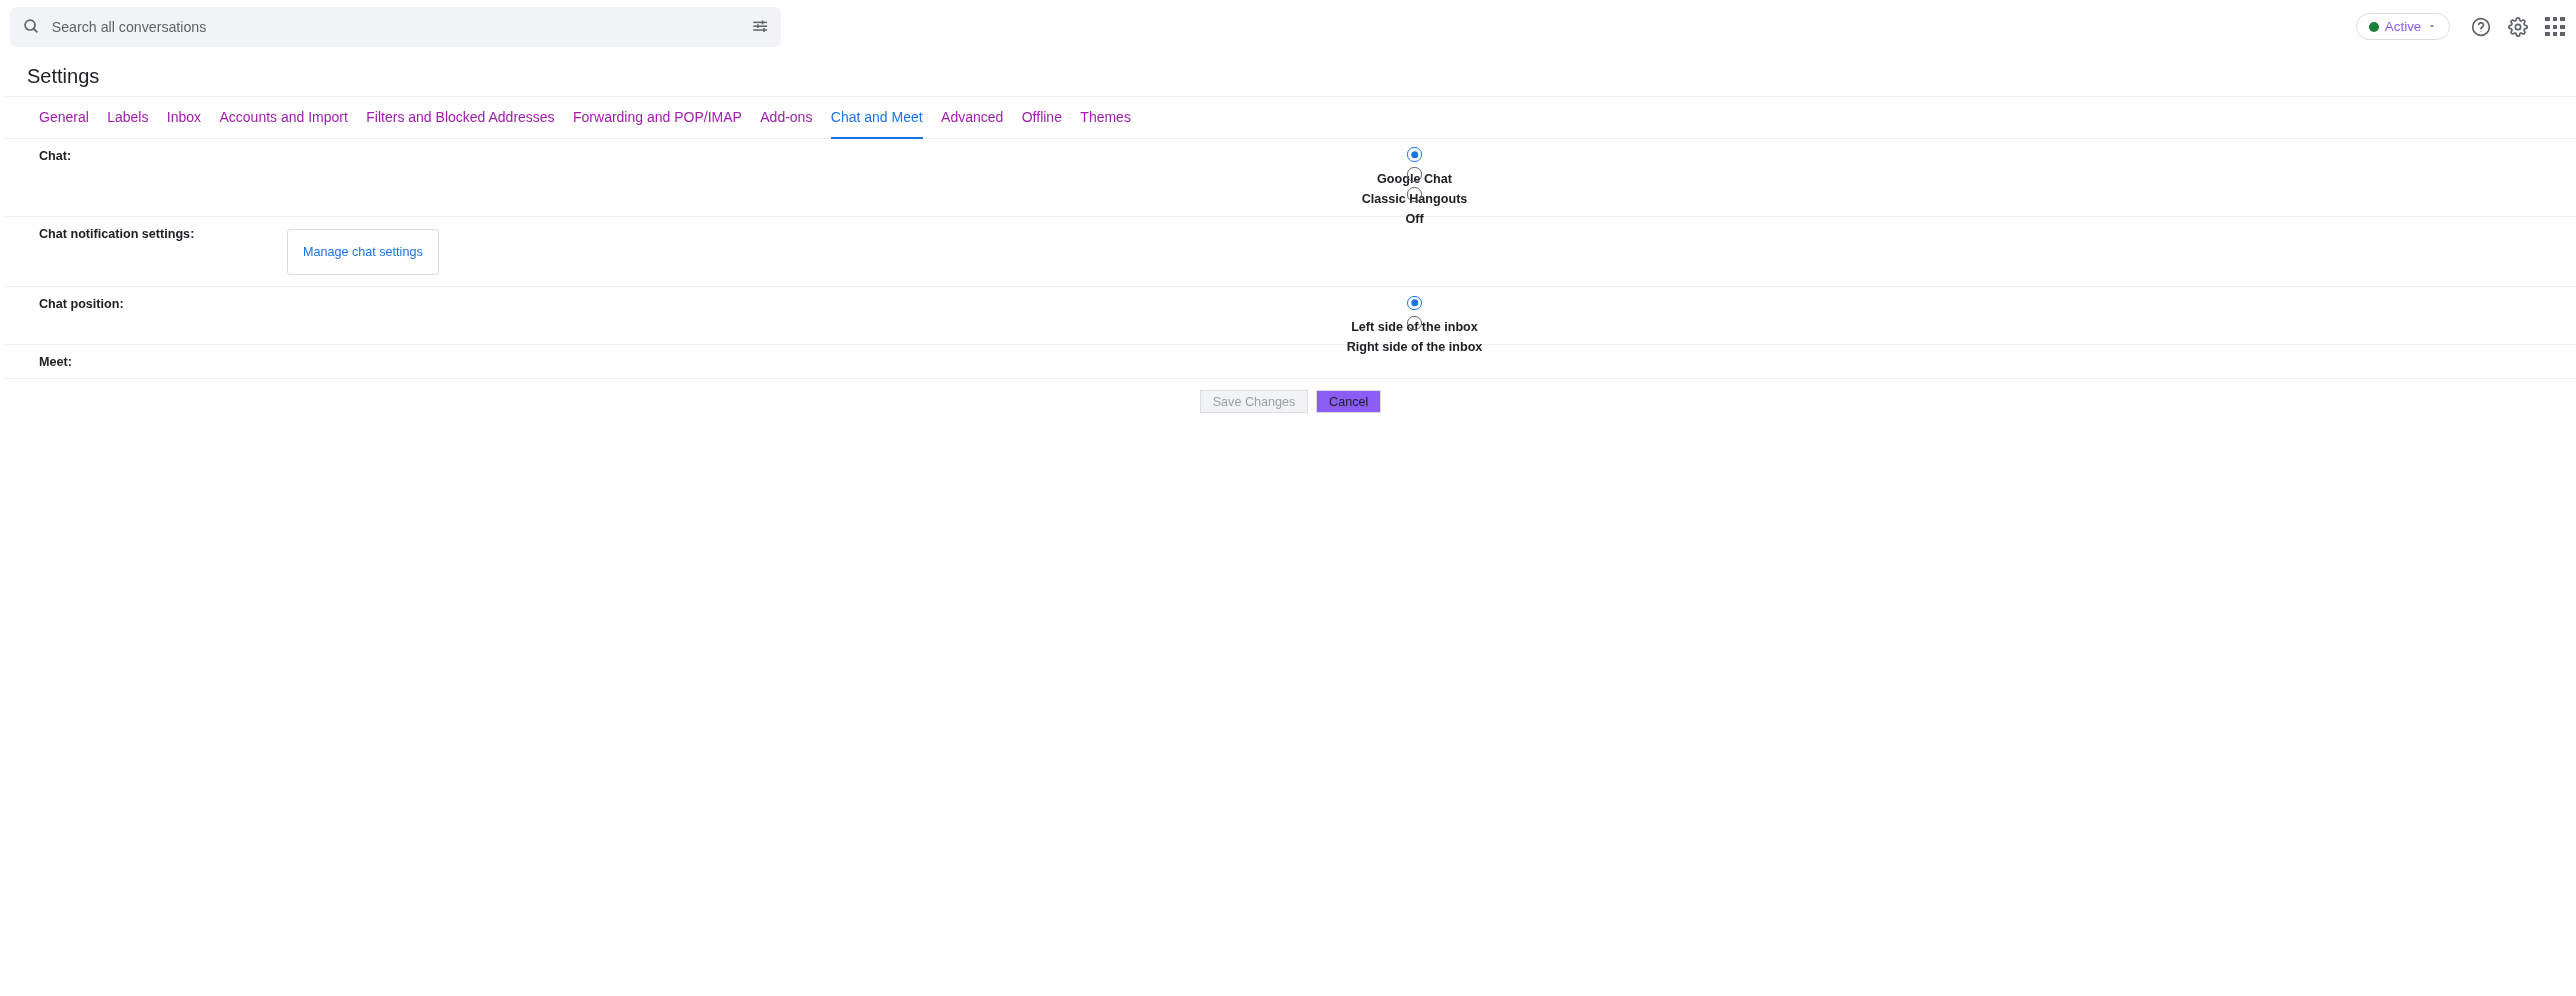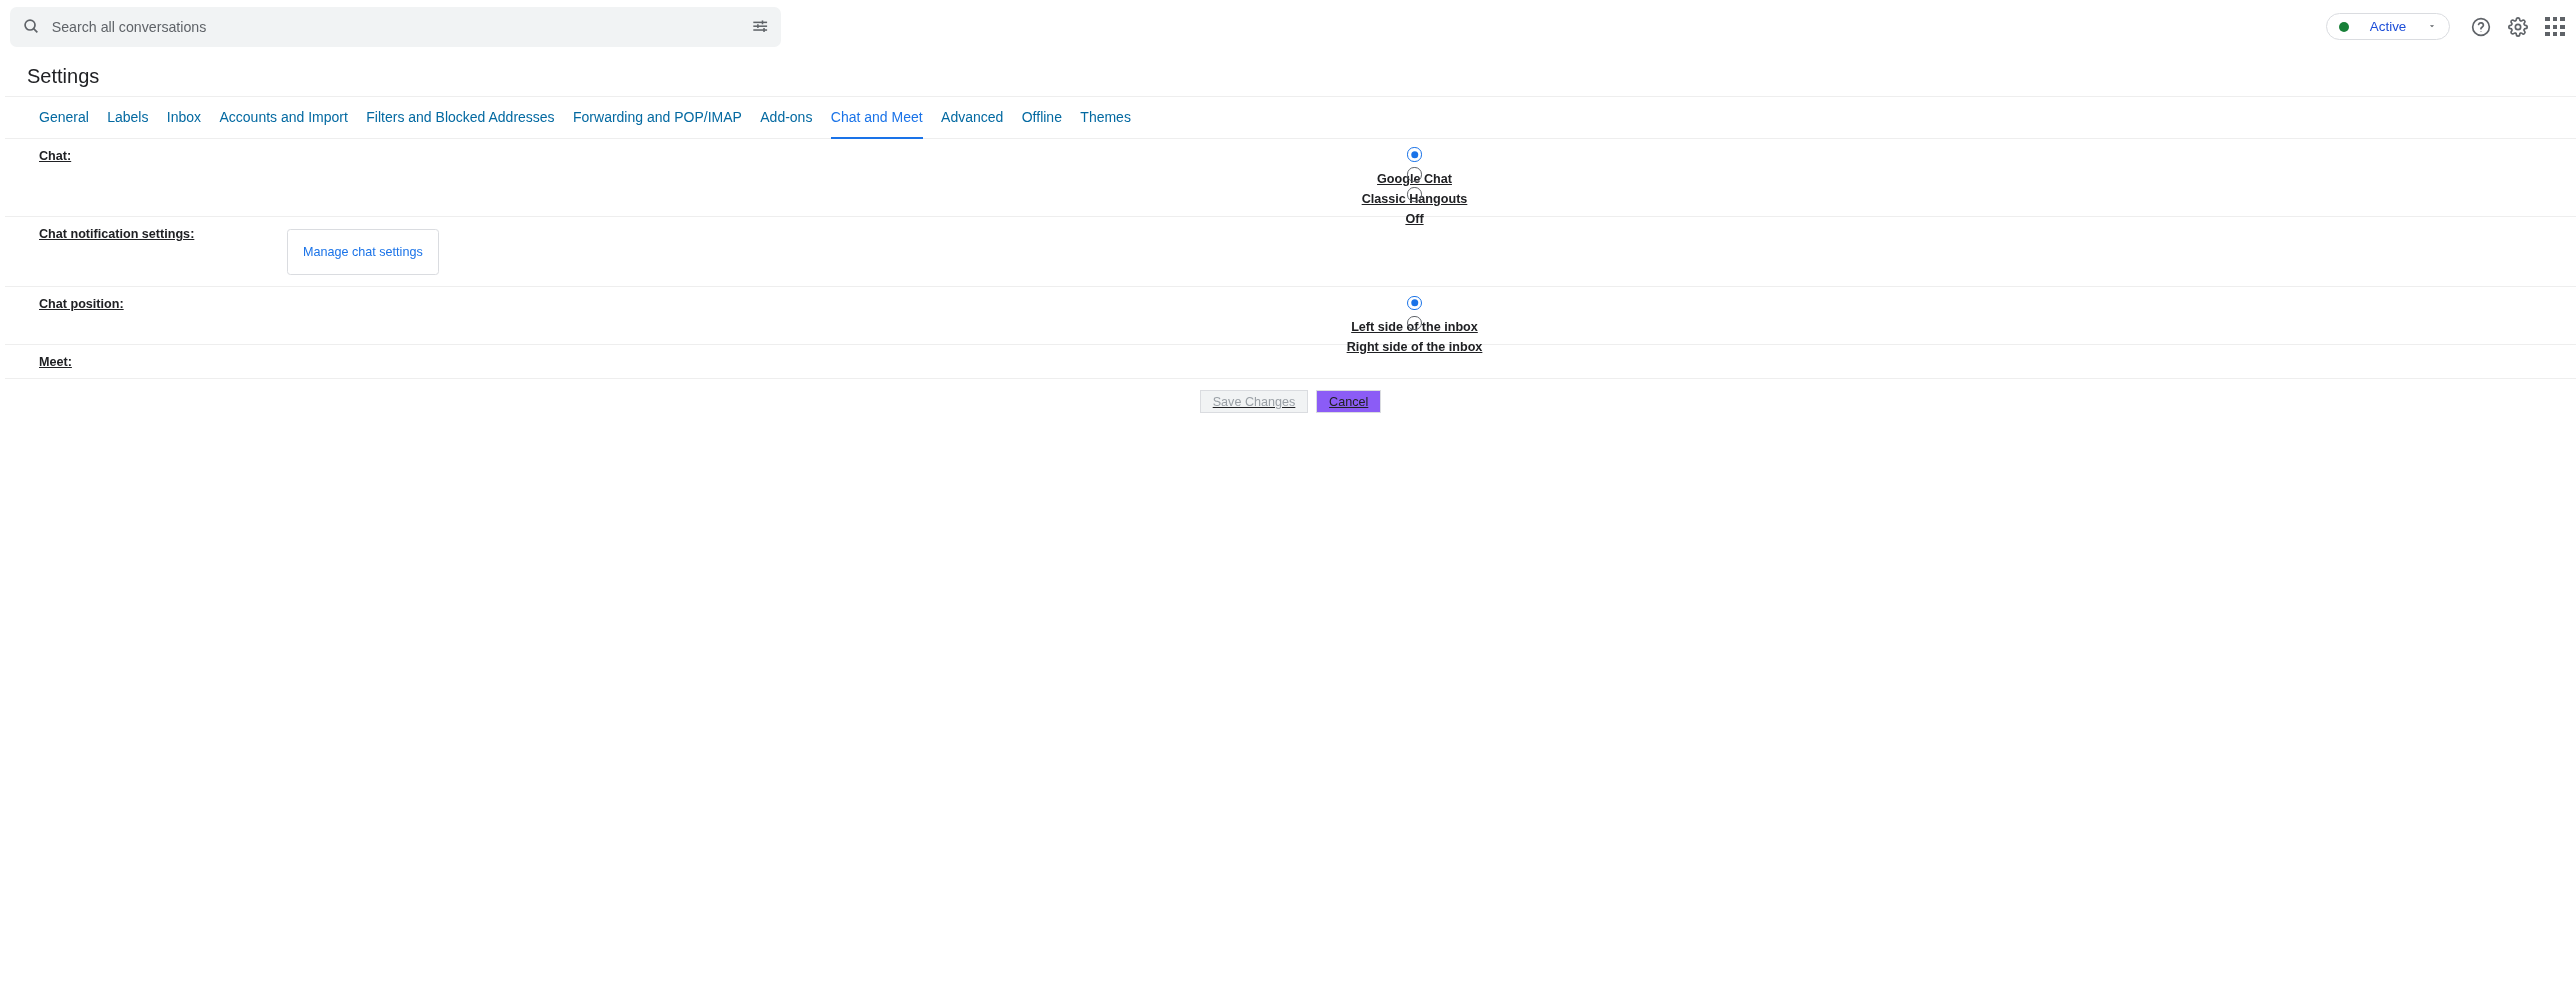--- a/index.html
+++ b/index.html
@@ -42,27 +42,27 @@
       padding: 0 11.7px;
       color: #202124;
     }
     .search-input::placeholder {
       color: #5f6368;
     }
     .spacer { flex: 1; }
     .status-pill {
       display: flex;
       align-items: center;
-      gap: 21px;
+      gap: 6px;
       border: 0.8px solid #dadce0;
       border-radius: 20px;
       padding: 5px 11.7px;
       cursor: pointer;
       font-size: 13.4px;
-      color: #1d4ed8;
+      color: #8b5cf6;
     }
     .status-dot {
       width: 10px;
       height: 10px;
       border-radius: 50%;
       background: #188038;
     }
     .status-caret {
       color: #5f6368;
     }
@@ -90,32 +90,31 @@
       display: flex;
       gap: 18.4px;
       border-top: 0.8px solid #eee;
       border-bottom: 0.8px solid #eee;
       padding: 0 34px;
       margin-left: 5px;
     }
     .tab {
       padding: 11.7px 0;
       font-size: 14px;
-      color: #0369a1;
+      color: #a21caf;
       cursor: pointer;
       white-space: nowrap;
     }
     .tab.active {
       color: #1a73e8;
       border-bottom: 2.5px solid #1a73e8;
       margin-bottom: -0.8px;
     }
     .settings-body {
       margin-left: 5px;
-      text-decoration: underline;
     }
     .section {
       display: flex;
       padding: 8.4px 34px;
       border-bottom: 0.8px solid #eee;
     }
     .section:last-of-type {
       border-bottom: 0.8px solid #eee;
     }
     .section-label {

